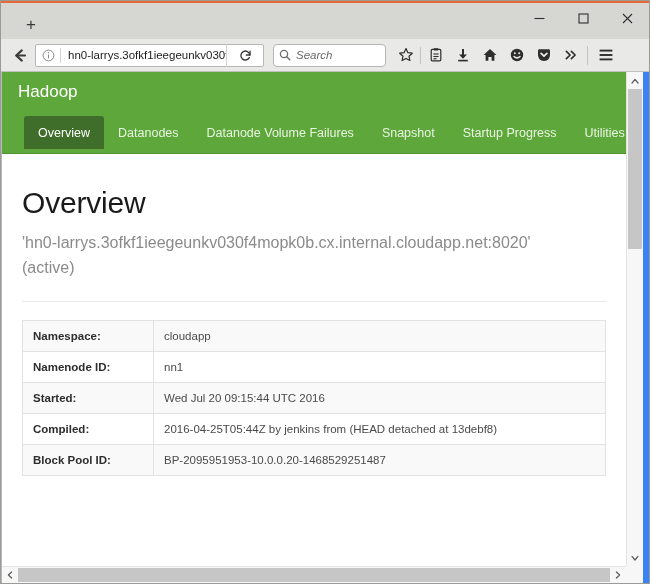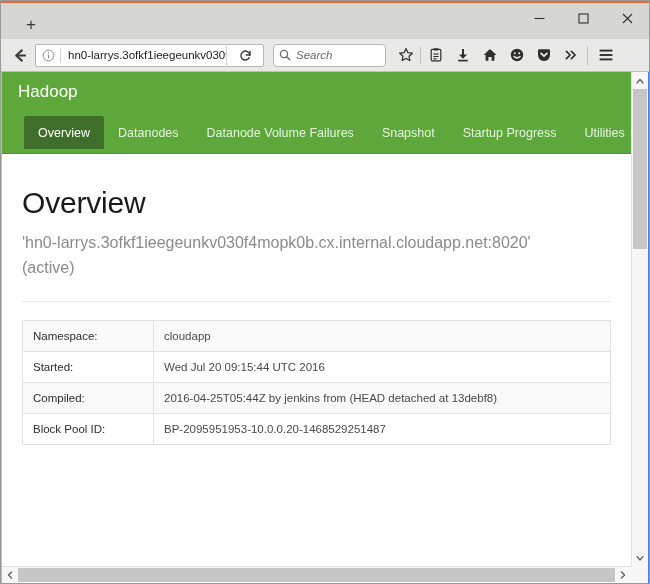--- a/index.html
+++ b/index.html
@@ -218,21 +218,21 @@
     background: #c2c2be;
     margin: 0 4px 0 3px;
   }
 
   
   .viewport {
     flex: 1 1 auto;
     position: relative;
     background: #14532d;
     border-left: 1px solid #b9b9b5;
-    border-right: 1px solid #3b82f6;
+    border-right: 6px solid #3b82f6;
     overflow: hidden;
     display: flex;
     flex-direction: column;
   }
   .page {
     position: absolute;
     left: 0;
     top: 0;
     right: 17px;
     bottom: 17px;
@@ -322,21 +322,21 @@
     padding: 8px 10px;
     font-size: 11.5px;
     color: #4a4a4a;
     vertical-align: middle;
     height: 14px;
     overflow: hidden;
     white-space: nowrap;
   }
   table.info td.key {
     width: 110px;
-    font-weight: normal;
+    font-weight: bold;
     color: #2d2d2d;
   }
   table.info tr:nth-child(odd) td {
     background: #f9f9f9;
   }
   table.info tr:nth-child(even) td {
     background: #ffffff;
   }
 
   
@@ -585,20 +585,24 @@
         </div>
         <hr class="divider">
 
         <table class="info">
           <tbody>
             <tr>
               <td class="key">Namespace:</td>
               <td>cloudapp</td>
             </tr>
             <tr>
+              <td class="key">Namenode ID:</td>
+              <td>nn1</td>
+            </tr>
+            <tr>
               <td class="key">Started:</td>
               <td>Wed Jul 20 09:15:44 UTC 2016</td>
             </tr>
             <tr>
               <td class="key">Compiled:</td>
               <td>2016-04-25T05:44Z by jenkins from (HEAD detached at 13debf8)</td>
             </tr>
             <tr>
               <td class="key">Block Pool ID:</td>
               <td>BP-2095951953-10.0.0.20-1468529251487</td>

